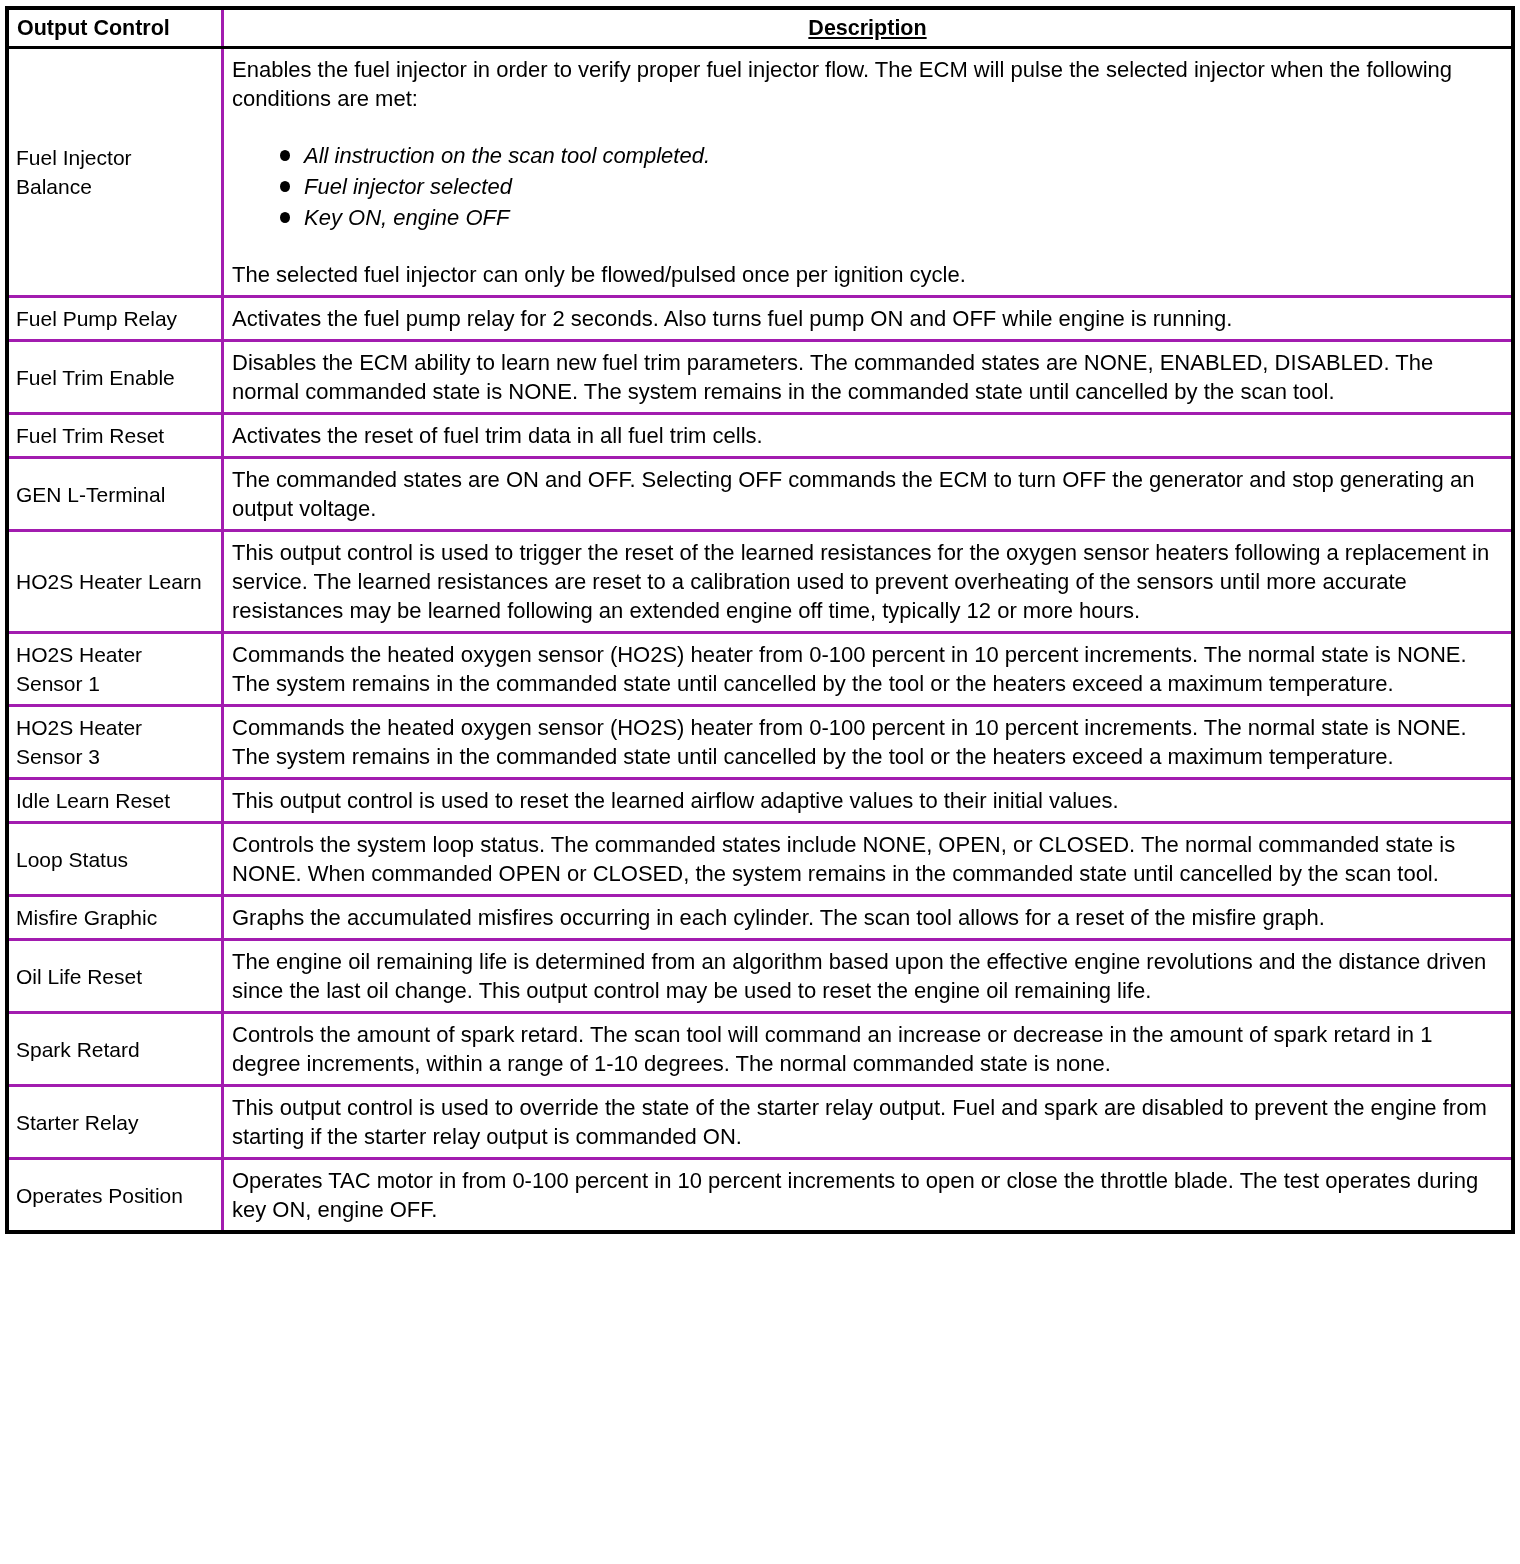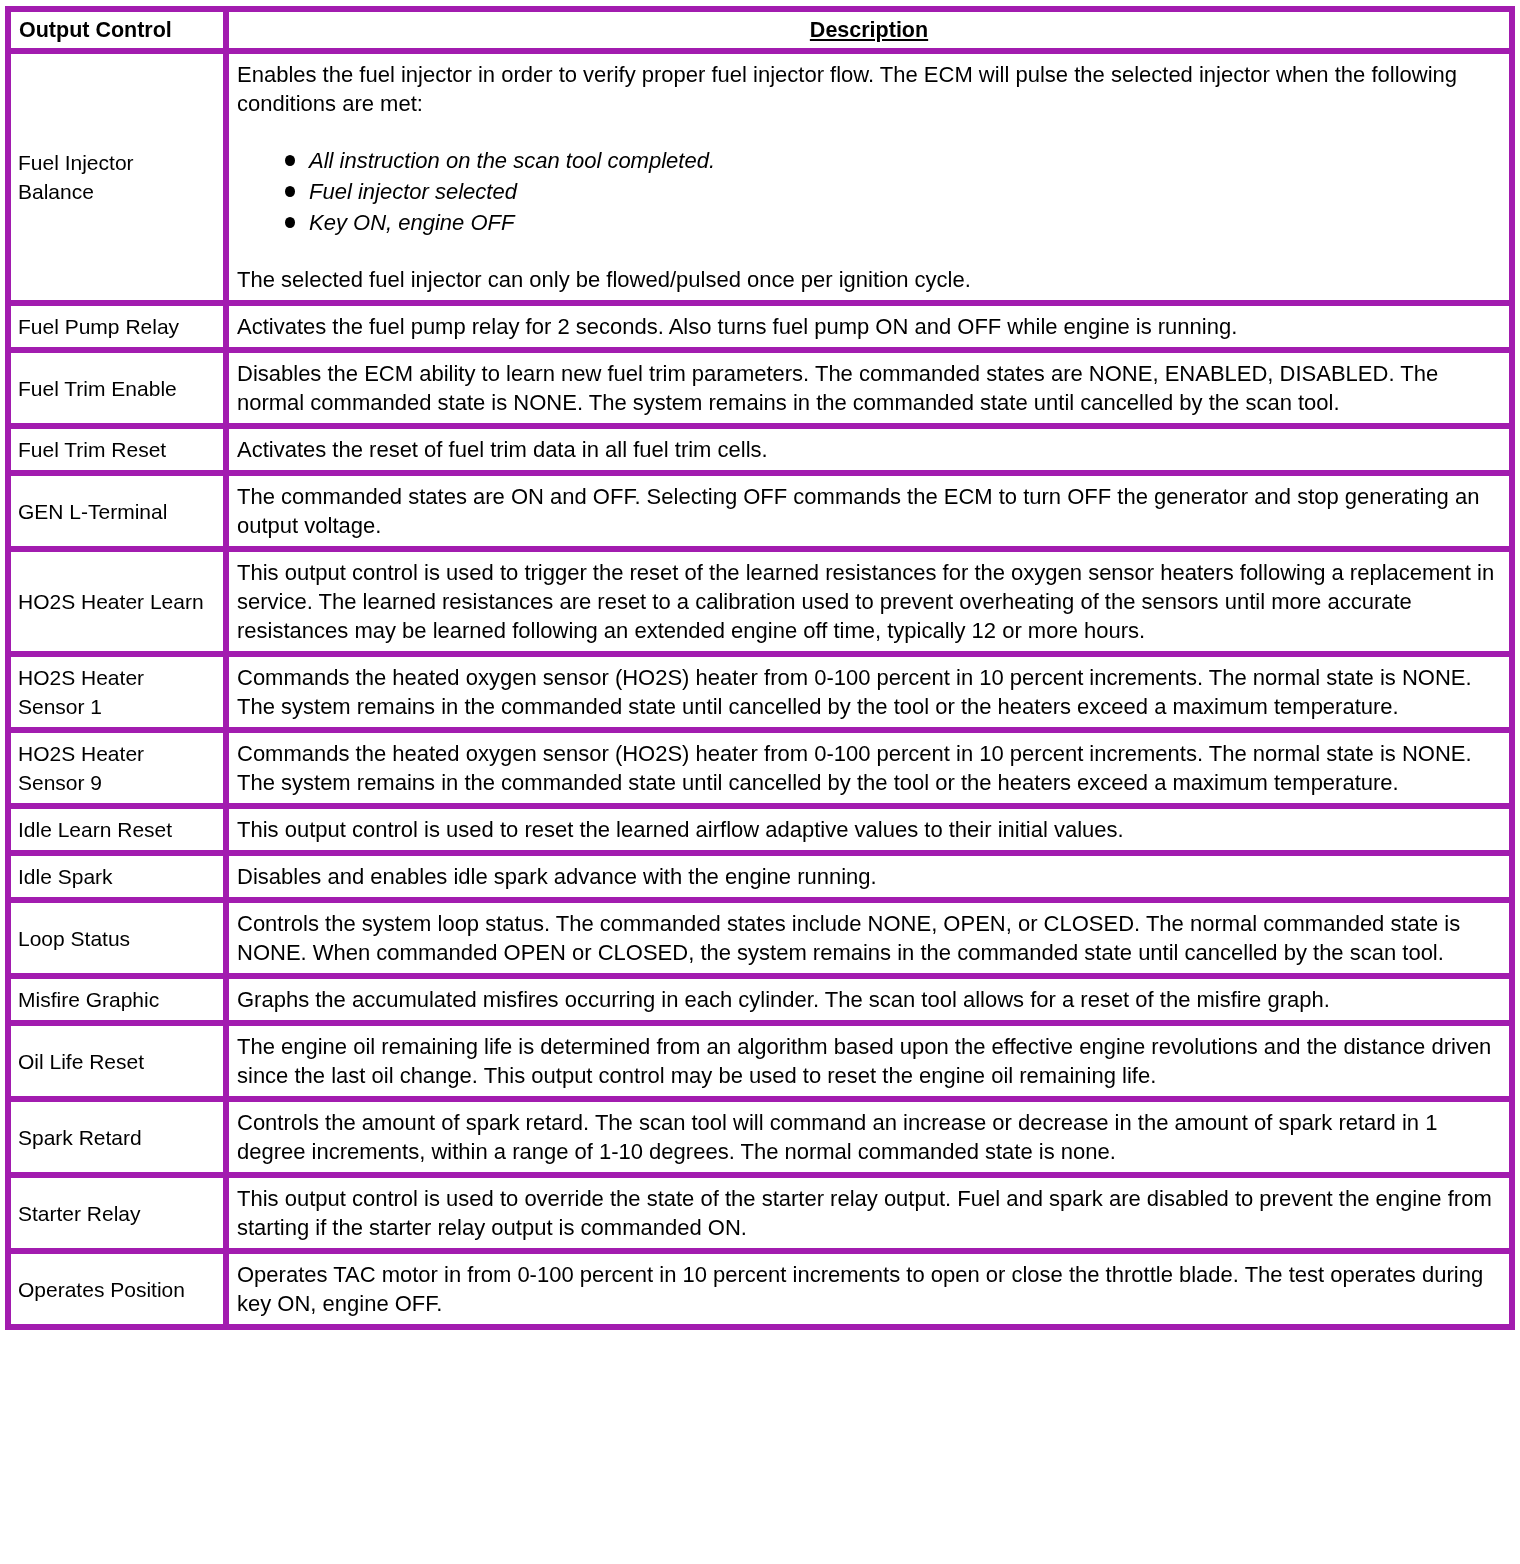--- a/index.html
+++ b/index.html
@@ -17,21 +17,21 @@
     background: #ffffff;
   }
   table.oc-table {
     border-collapse: collapse;
     table-layout: fixed;
     width: 1510px;
     border: 4px solid #000000;
   }
   table.oc-table th,
   table.oc-table td {
-    border: 6px solid #a21caf;
+    border: 3px solid #a21caf;
     vertical-align: middle;
     word-wrap: break-word;
   }
   table.oc-table thead th {
     border-bottom: 3px solid #000000;
     font-size: 21.5px;
     font-weight: bold;
     line-height: 26px;
     padding: 5px 8px;
   }
@@ -138,35 +138,29 @@
             <p class="block">This output control is used to trigger the reset of the learned resistances for the oxygen sensor heaters following a replacement in service. The learned resistances are reset to a calibration used to prevent overheating of the sensors until more accurate resistances may be learned following an extended engine off time, typically 12 or more hours.</p>
           </td>
         </tr>
         <tr>
           <td class="control-cell">HO2S Heater Sensor 1</td>
           <td class="desc-cell">
             <p class="block">Commands the heated oxygen sensor (HO2S) heater from 0-100 percent in 10 percent increments. The normal state is NONE. The system remains in the commanded state until cancelled by the tool or the heaters exceed a maximum temperature.</p>
           </td>
         </tr>
         <tr>
-          <td class="control-cell">HO2S Heater Sensor 9</td>
+          <td class="control-cell">HO2S Heater Sensor 3</td>
           <td class="desc-cell">
             <p class="block">Commands the heated oxygen sensor (HO2S) heater from 0-100 percent in 10 percent increments. The normal state is NONE. The system remains in the commanded state until cancelled by the tool or the heaters exceed a maximum temperature.</p>
           </td>
         </tr>
         <tr>
           <td class="control-cell">Idle Learn Reset</td>
           <td class="desc-cell">
             <p class="block">This output control is used to reset the learned airflow adaptive values to their initial values.</p>
-          </td>
-        </tr>
-        <tr>
-          <td class="control-cell">Idle Spark</td>
-          <td class="desc-cell">
-            <p class="block">Disables and enables idle spark advance with the engine running.</p>
           </td>
         </tr>
         <tr>
           <td class="control-cell">Loop Status</td>
           <td class="desc-cell">
             <p class="block">Controls the system loop status. The commanded states include NONE, OPEN, or CLOSED. The normal commanded state is NONE. When commanded OPEN or CLOSED, the system remains in the commanded state until cancelled by the scan tool.</p>
           </td>
         </tr>
         <tr>
           <td class="control-cell">Misfire Graphic</td>

